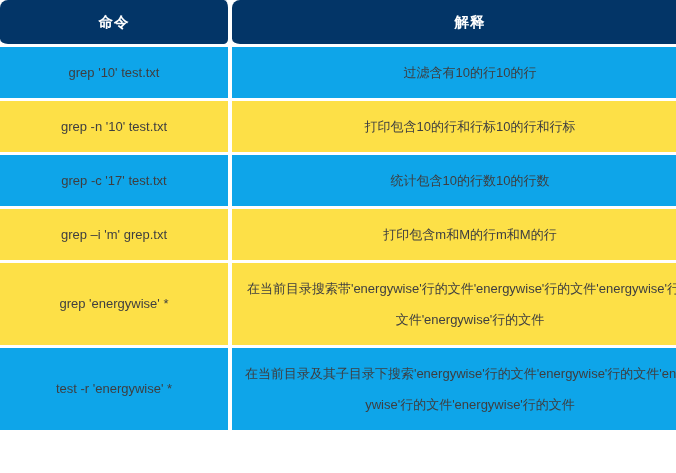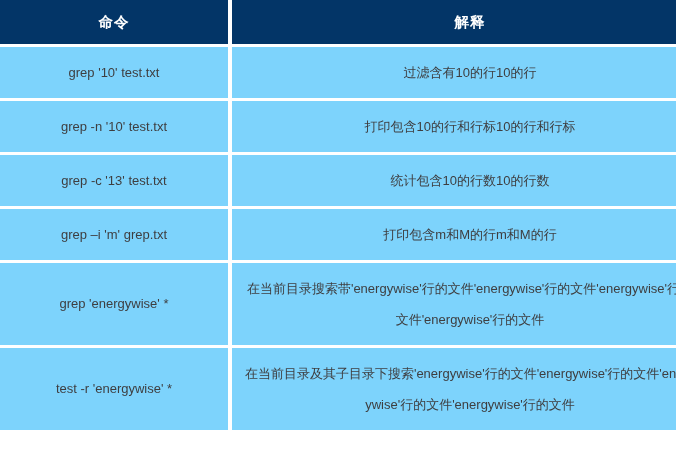--- a/index.html
+++ b/index.html
@@ -34,38 +34,39 @@
 
   
   .header-row .cell {
     background: #033567;
     color: #ffffff;
     font-weight: bold;
     font-size: 14.5px;
     height: 47px;
     letter-spacing: 1px;
     border-bottom: 3px solid #ffffff;
+    border-radius: 8px;
   }
   .header-row .col-cmd {
     border-right: 4px solid #ffffff;
   }
 
   
   .data-row .cell {
     color: #3e3e40;
     font-size: 13px;
     line-height: 26px;
     padding: 10px 10px;
     border-bottom: 3px solid #ffffff;
   }
   .data-row .col-cmd {
     border-right: 4px solid #ffffff;
   }
-  .data-row.shade-dark .cell { background: #7dd3fc; }
-  .data-row.shade-light .cell { background: #7dd3fc; }
+  .data-row.shade-dark .cell { background: #0ea5e9; }
+  .data-row.shade-light .cell { background: #fde047; }
 
   .data-row .col-cmd span {
     display: inline-block;
     white-space: nowrap;
   }
   .data-row .col-desc span {
     display: inline-block;
     word-break: break-all;
     line-height: 31px;
   }
@@ -100,21 +101,21 @@
     <div class="cell col-cmd">
       <span>grep -n '10' test.txt</span>
     </div>
     <div class="cell col-desc">
       <span>打印包含10的行和行标10的行和行标</span>
     </div>
   </div>
 
   <div class="row data-row shade-dark r-short">
     <div class="cell col-cmd">
-      <span>grep -c '13' test.txt</span>
+      <span>grep -c '17' test.txt</span>
     </div>
     <div class="cell col-desc">
       <span>统计包含10的行数10的行数</span>
     </div>
   </div>
 
   <div class="row data-row shade-light r-short">
     <div class="cell col-cmd">
       <span>grep –i 'm' grep.txt</span>
     </div>

